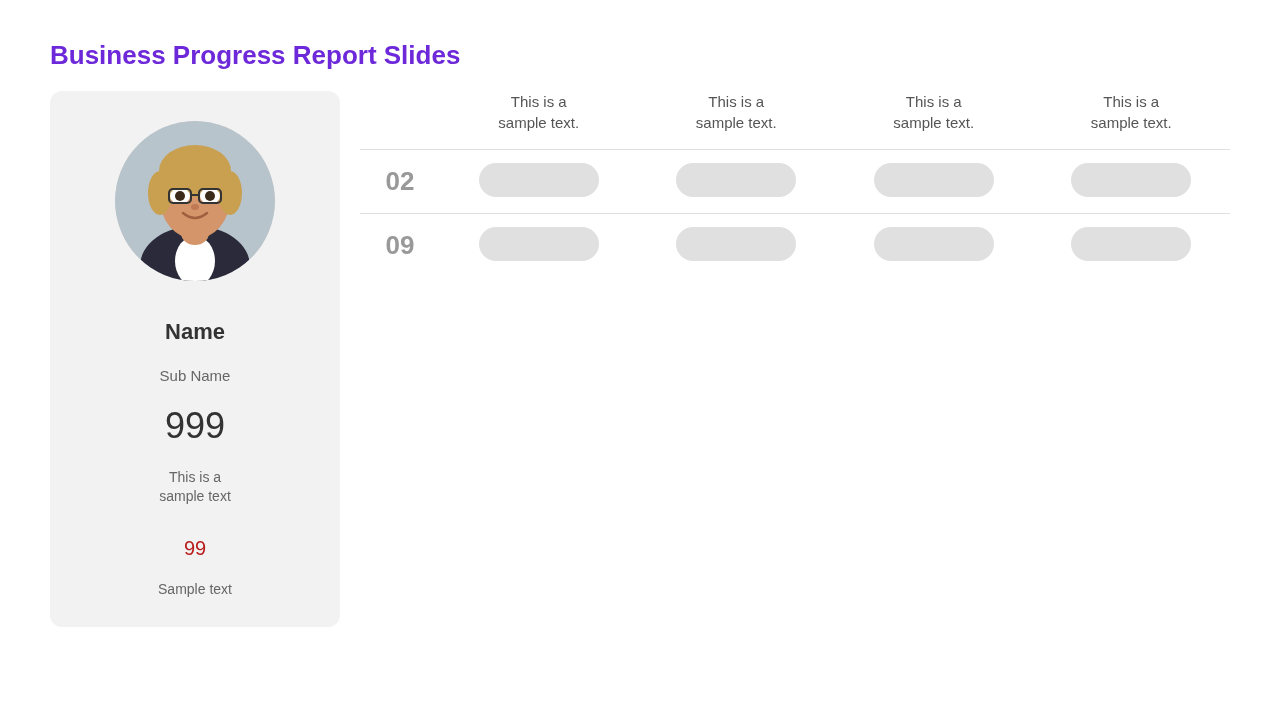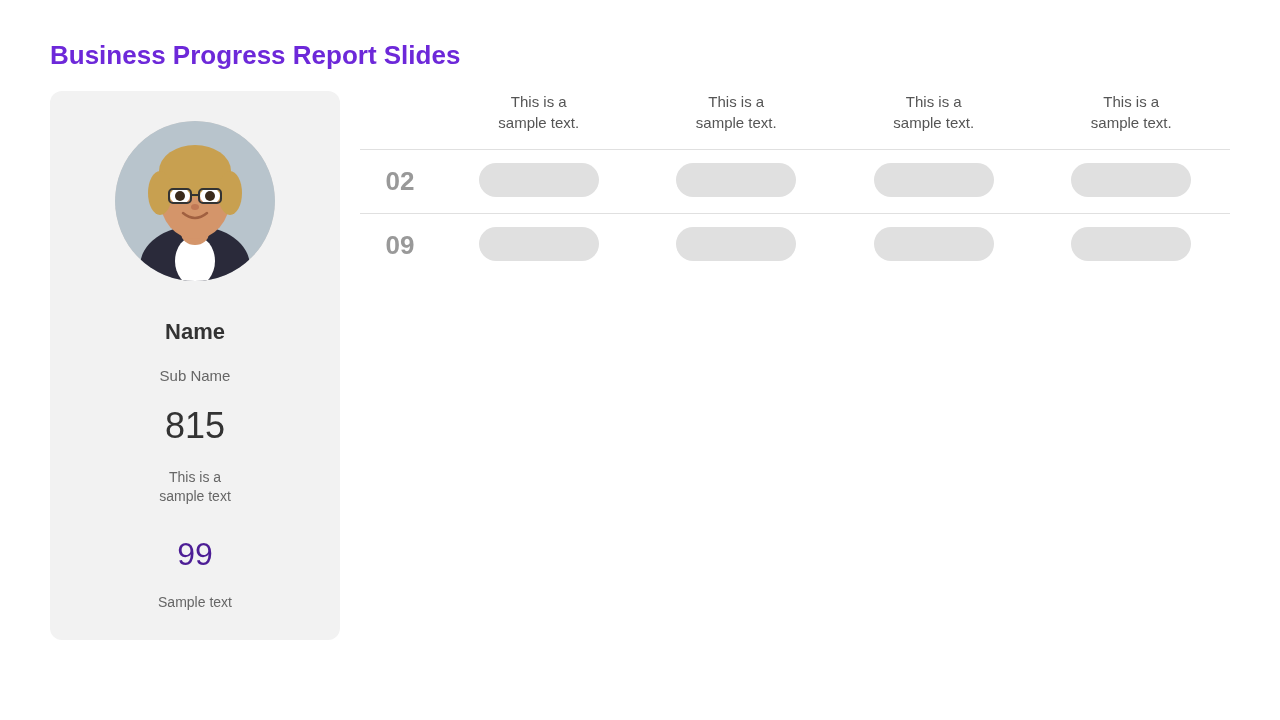--- a/index.html
+++ b/index.html
@@ -78,23 +78,23 @@
 
     .profile-stat-label {
       font-size: 14px;
       color: #666;
       text-align: center;
       margin-bottom: 8px;
       line-height: 1.4;
     }
 
     .profile-stat-number2 {
-      font-size: 32px;
+      font-size: 20px;
       font-weight: 300;
-      color: #4c1d95;
+      color: #b91c1c;
       line-height: 1.1;
     }
 
     .profile-stat-label2 {
       font-size: 14px;
       color: #666;
       text-align: center;
     }
 
     
@@ -193,21 +193,21 @@
 
         <path d="M68 92 Q80 102 92 92" stroke="#a06040" stroke-width="2.5" fill="none" stroke-linecap="round"></path>
 
         <ellipse cx="80" cy="86" rx="4" ry="3" fill="#c07855"></ellipse>
       </svg>
     </div>
 
     <div class="profile-name">Name</div>
     <div class="profile-subname">Sub Name</div>
 
-    <div class="profile-stat-number">815</div>
+    <div class="profile-stat-number">999</div>
     <div class="profile-stat-label">This is a<br>sample text</div>
 
     <div class="profile-stat-number2">99</div>
     <div class="profile-stat-label2">Sample text</div>
   </div>
 
   <div class="table-area">
     <table class="table-grid">
       <thead>
         <tr class="header-row">

